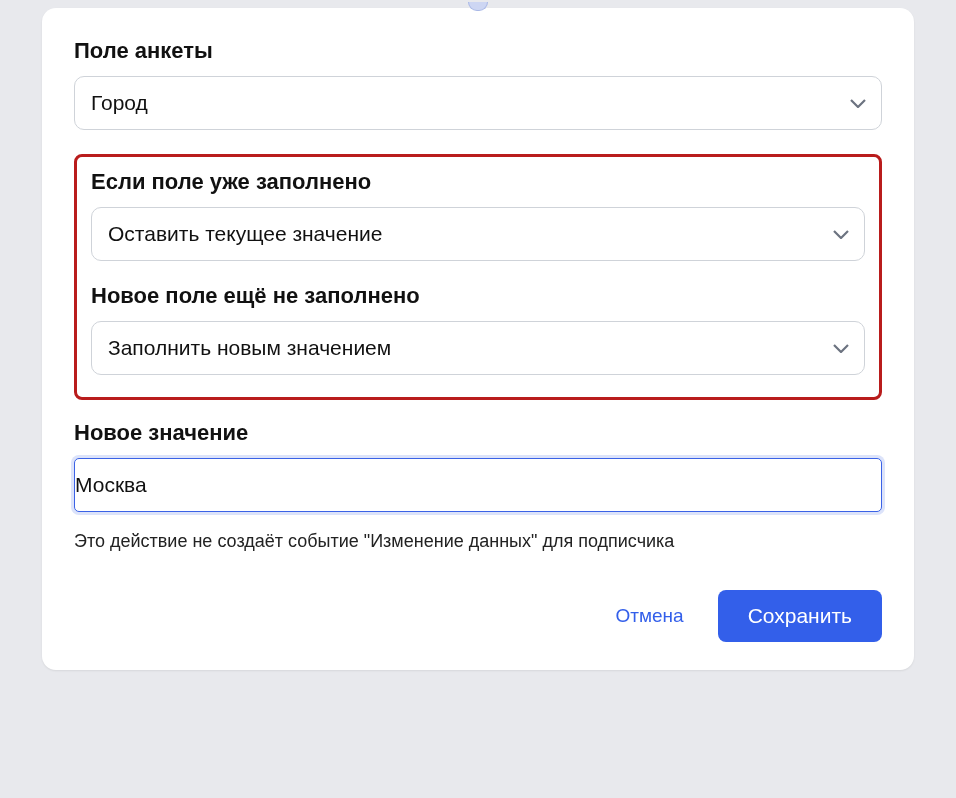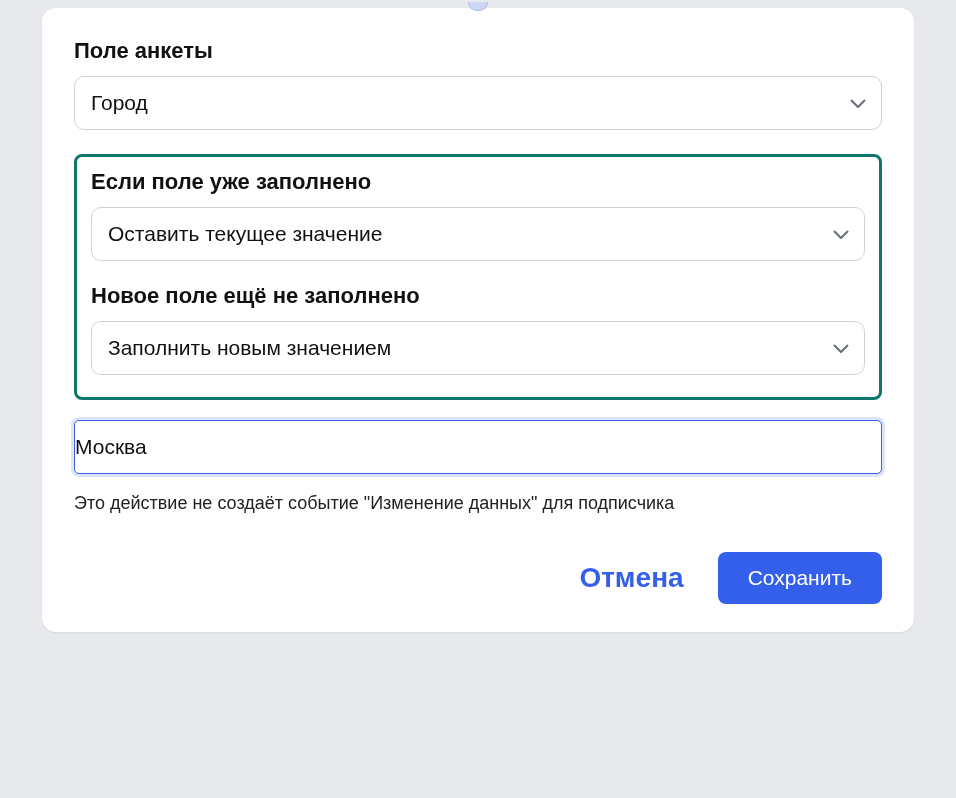--- a/index.html
+++ b/index.html
@@ -81,21 +81,21 @@
       pointer-events: none;
     }
     .chevron svg {
       width: 16px;
       height: 10px;
       fill: none;
       stroke: #6c7380;
       stroke-width: 2.2;
     }
     .highlight-box {
-      border: 3px solid #0f766e;
+      border: 3px solid #b91c1c;
       border-radius: 8px;
       padding: 12px 14px 22px 14px;
       margin-bottom: 20px;
     }
     .highlight-box .field-group {
       margin-bottom: 22px;
     }
     .highlight-box .field-group:last-child {
       margin-bottom: 0;
     }
@@ -110,22 +110,22 @@
       display: flex;
       justify-content: flex-end;
       align-items: center;
       gap: 30px;
       margin-top: 36px;
     }
     .btn-cancel {
       background: none;
       border: none;
       color: #335fea;
-      font-size: 28px;
-      font-weight: 700;
+      font-size: 19px;
+      font-weight: 400;
       cursor: pointer;
       padding: 8px 4px;
     }
     .btn-save {
       background: #335fea;
       border: none;
       color: #fff;
       font-size: 21px;
       font-weight: 400;
       cursor: pointer;
@@ -176,20 +176,21 @@
         <span class="chevron">
           <svg viewBox="0 0 16 10">
               <polyline points="1,2 8,9 15,2"></polyline>
             </svg>
         </span>
       </div>
     </div>
   </div>
 
   <div class="field-group" style="margin-bottom:0">
+    <label class="field-label">Новое значение</label>
     <input type="text" class="text-input" value="Москва" style="">
   </div>
 
   <p class="hint-text">Это действие не создаёт событие "Изменение данных" для подписчика</p>
 
   <div class="actions">
     <button class="btn-cancel">Отмена</button>
     <button class="btn-save">Сохранить</button>
   </div>
 

